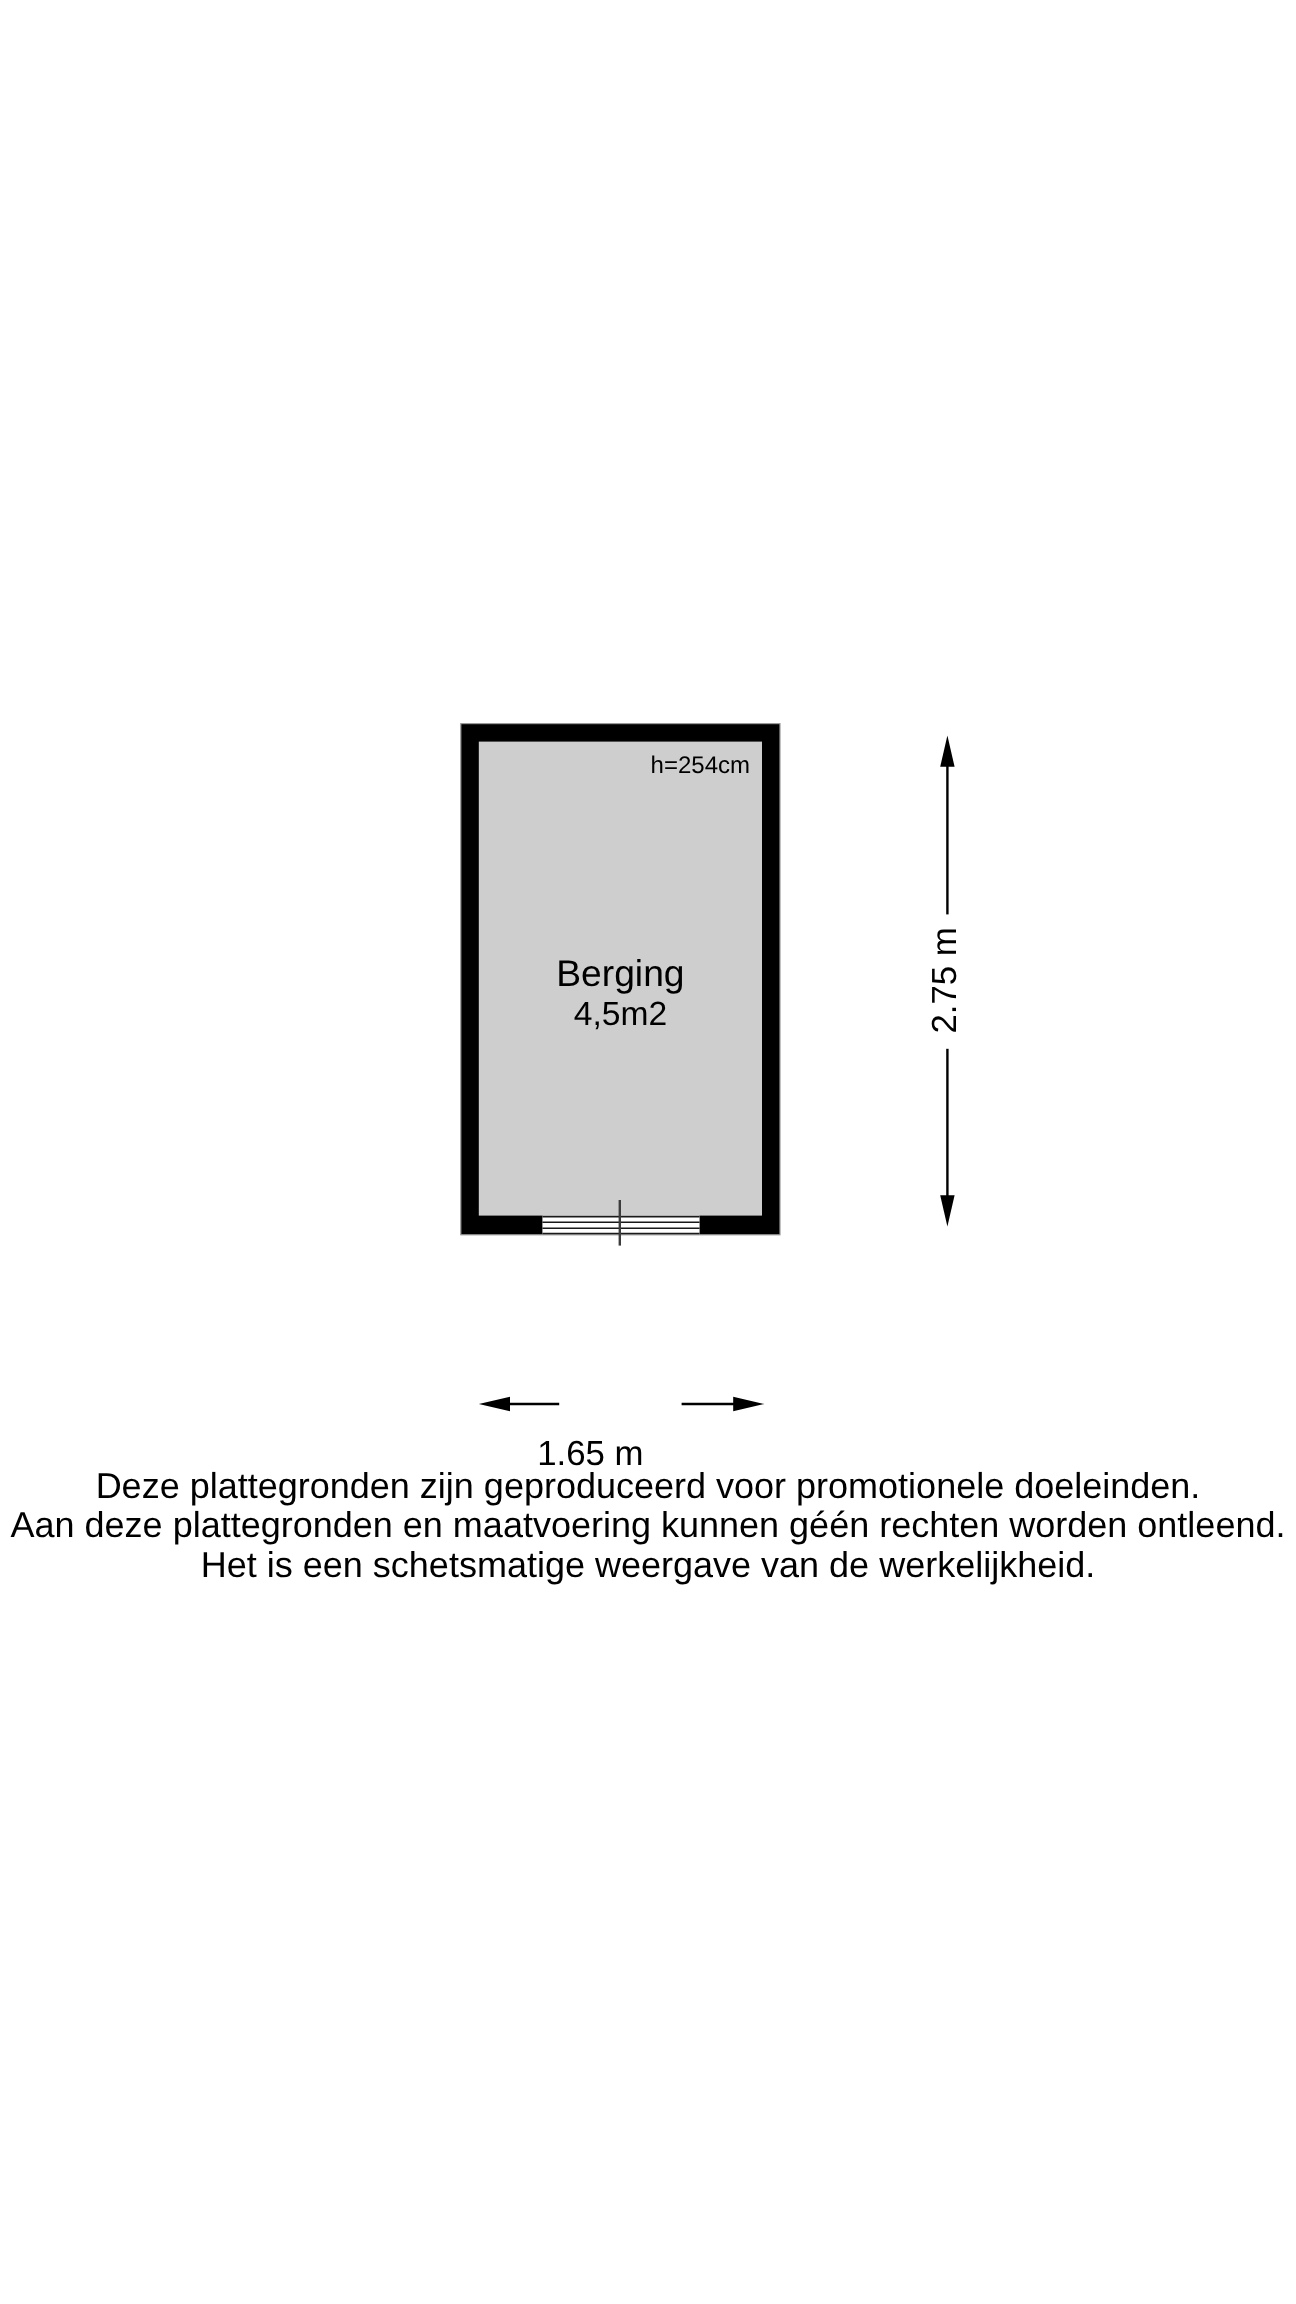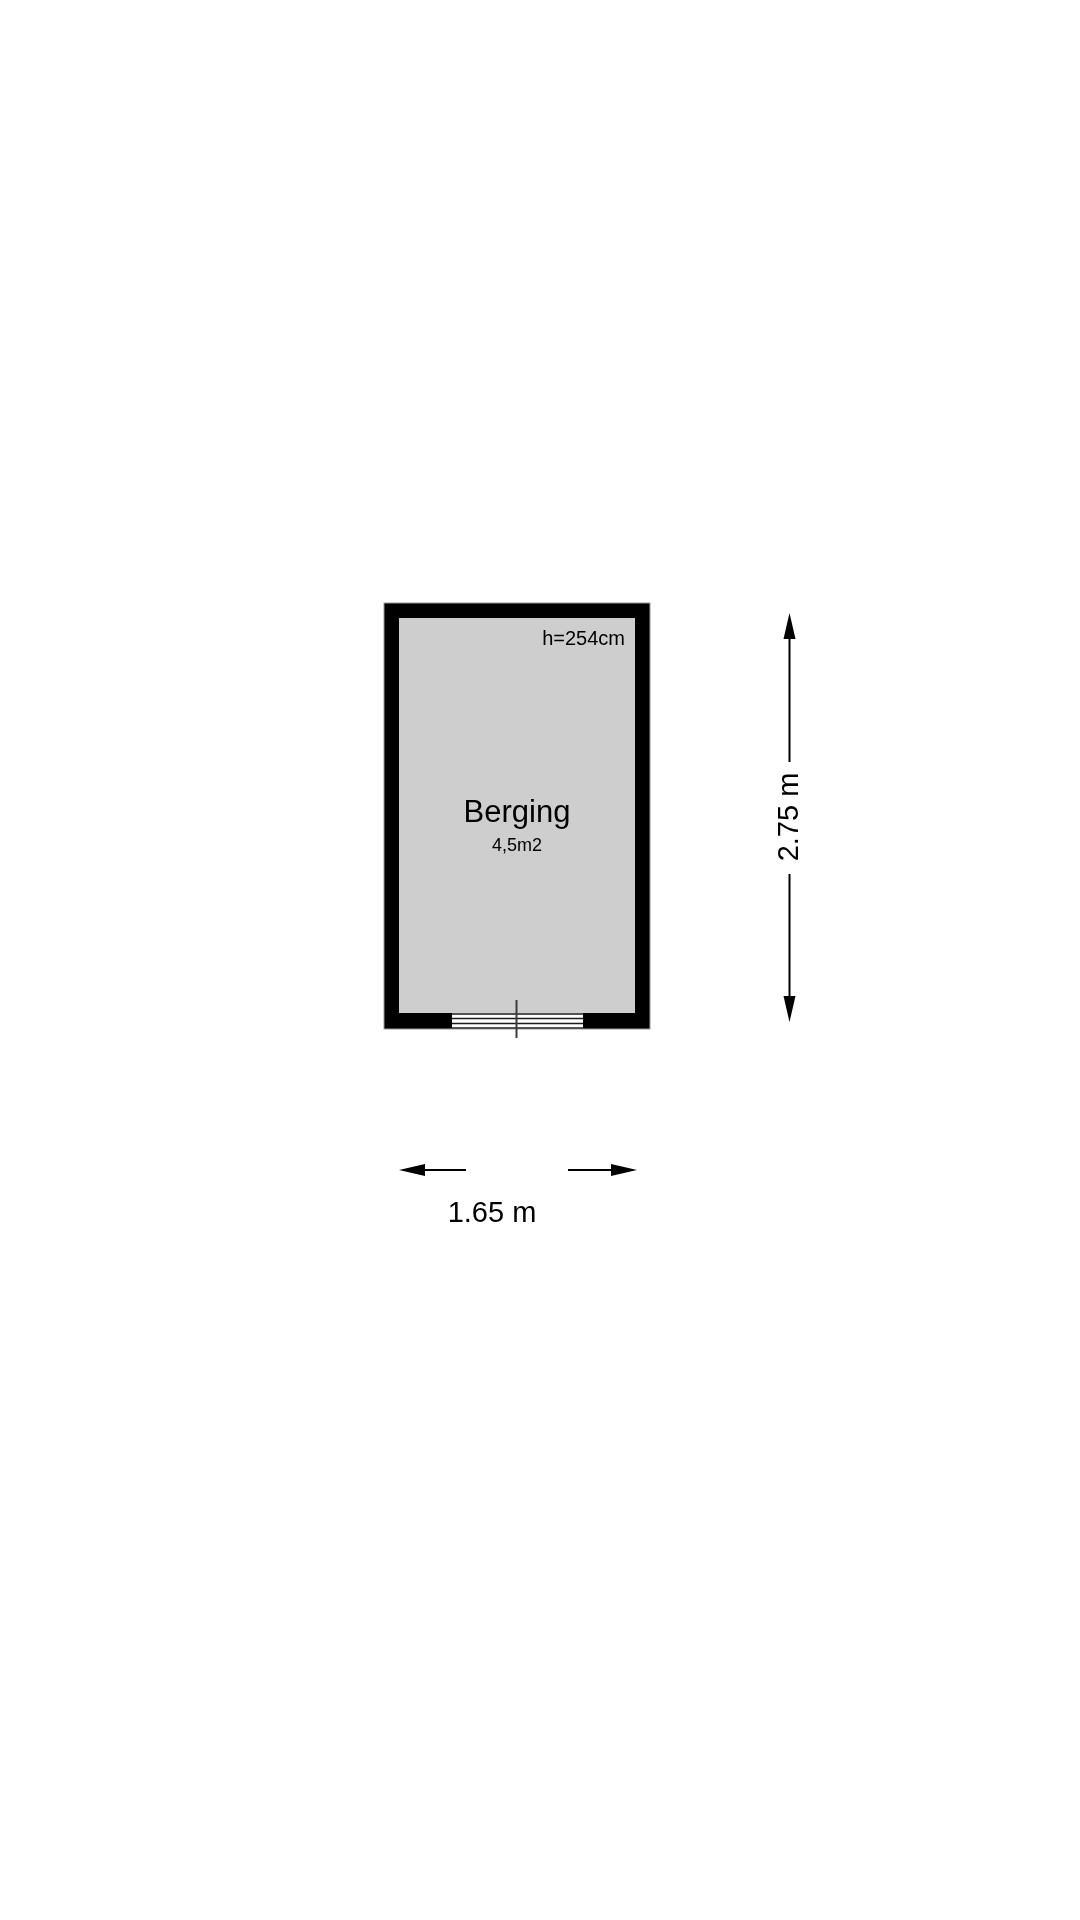--- a/index.html
+++ b/index.html
@@ -34,21 +34,21 @@
   }
   .room-name-label {
     left: 517px;
     top: 812px;
     font-size: 31px;
     transform: translate(-50%, -50%);
   }
   .room-area-label {
     left: 517px;
     top: 845px;
-    font-size: 18px;
+    font-size: 28px;
     transform: translate(-50%, -50%);
   }
   .dim-v-label {
     left: 788px;
     top: 817px;
     font-size: 29px;
     transform: translate(-50%, -50%) rotate(-90deg);
   }
   .dim-h-label {
     left: 492px;
@@ -108,14 +108,19 @@
   <div class="label ceiling-label">h=254cm</div>
 
   <div class="label room-name-label">Berging</div>
 
   <div class="label room-area-label">4,5m2</div>
 
   <div class="label dim-v-label">2.75 m</div>
 
   <div class="label dim-h-label">1.65 m</div>
 
+  <div class="disclaimer">
+    <div>Deze plattegronden zijn geproduceerd voor promotionele doeleinden.</div>
+    <div>Aan deze plattegronden en maatvoering kunnen géén rechten worden ontleend.</div>
+    <div>Het is een schetsmatige weergave van de werkelijkheid.</div>
+  </div>
 
 </div>
 
 </body></html>

